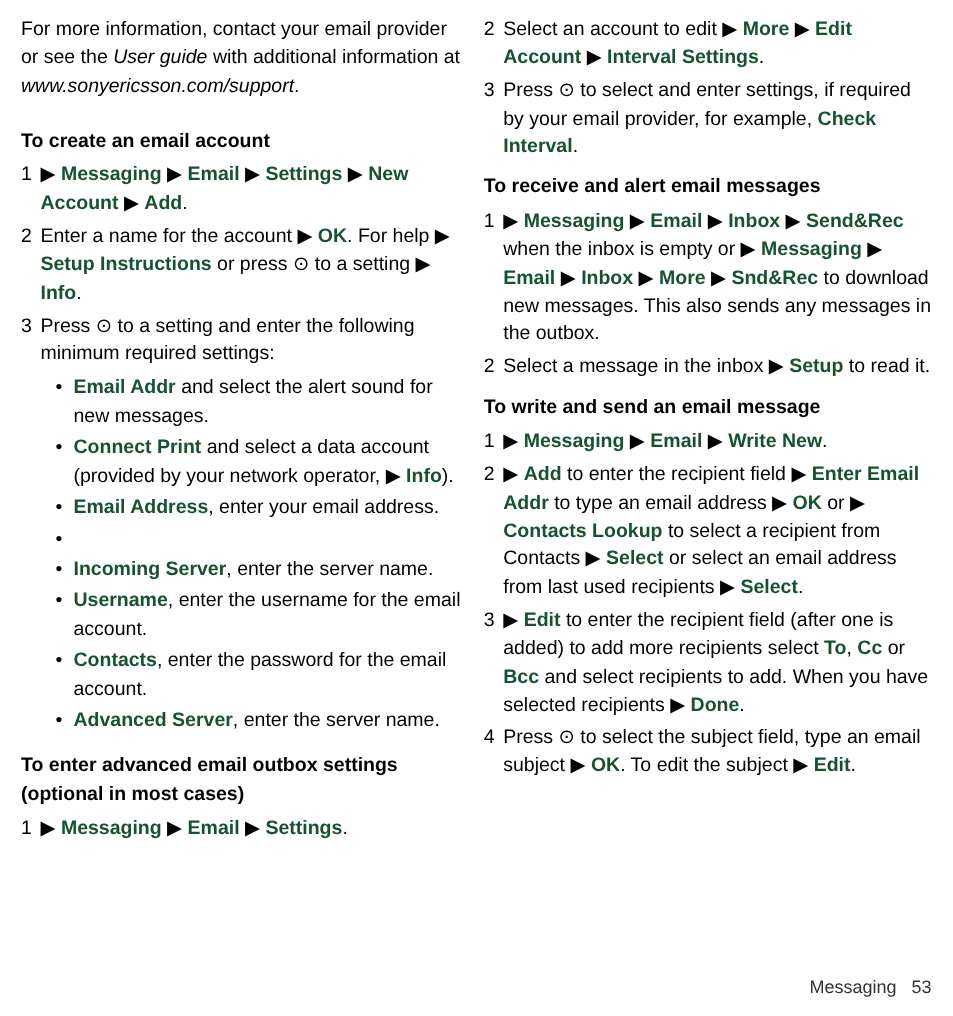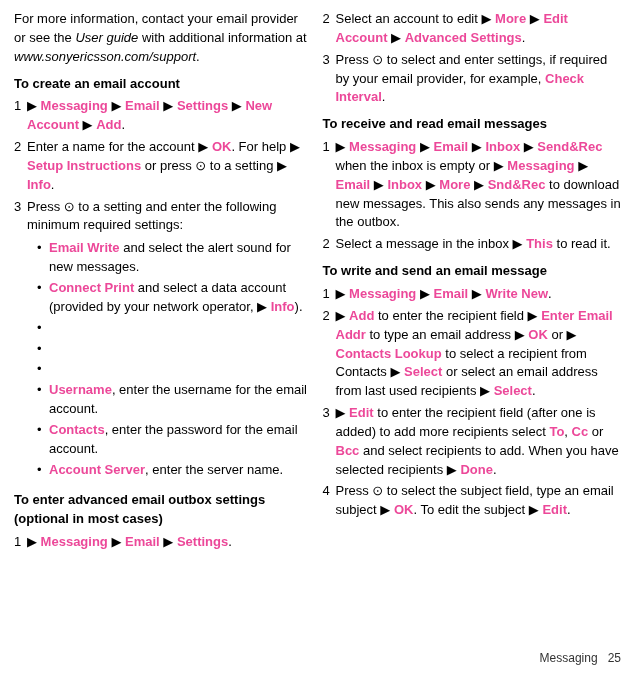--- a/index.html
+++ b/index.html
@@ -17,21 +17,21 @@
       padding: 10px 14px 30px 14px;
       line-height: 1.45;
     }
     .two-col {
       display: flex;
       gap: 10px;
     }
     .col {
       flex: 1;
     }
-    p { margin-bottom: 8px; }
+    p { margin-bottom: 18px; }
     .section-title {
       font-weight: bold;
       margin-top: 8px;
       margin-bottom: 4px;
       display: block;
     }
     .step-list {
       list-style: none;
       padding: 0;
       margin-bottom: 6px;
@@ -50,21 +50,21 @@
       list-style: none;
       margin: 4px 0 4px 10px;
     }
     .bullet-list li {
       display: flex;
       gap: 4px;
       margin-bottom: 2px;
     }
     .bullet-dot { min-width: 8px; }
     .highlight {
-      color: #ec4899;
+      color: #14532d;
       font-weight: bold;
     }
     .page-footer {
       position: absolute;
       bottom: 10px;
       left: 0;
       right: 0;
       text-align: center;
       font-size: 11px;
       color: #555;
@@ -101,84 +101,86 @@
           <span class="step-num">2</span>
           <span class="step-content">Enter a name for the account ▶ <span class="highlight">OK</span>. For help ▶ <span class="highlight">Setup Instructions</span> or press ⊙ to a setting ▶ <span class="highlight">Info</span>.</span>
         </li>
         <li>
           <span class="step-num">3</span>
           <span class="step-content">
             Press ⊙ to a setting and enter the following minimum required settings:
             <ul class="bullet-list">
               <li>
                   <span class="bullet-dot">•</span>
-                  <span><span class="highlight">Email Write</span> and select the alert sound for new messages.</span>
+                  <span><span class="highlight">Email Addr</span> and select the alert sound for new messages.</span>
                 </li>
               <li>
                   <span class="bullet-dot">•</span>
                   <span><span class="highlight">Connect Print</span> and select a data account (provided by your network operator, ▶ <span class="highlight">Info</span>).</span>
                 </li>
               <li>
                   <span class="bullet-dot">•</span>
-                </li>
-              <li>
-                  <span class="bullet-dot">•</span>
-                </li>
-              <li>
-                  <span class="bullet-dot">•</span>
+                  <span><span class="highlight">Email Address</span>, enter your email address.</span>
+                </li>
+              <li>
+                  <span class="bullet-dot">•</span>
+                </li>
+              <li>
+                  <span class="bullet-dot">•</span>
+                  <span><span class="highlight">Incoming Server</span>, enter the server name.</span>
                 </li>
               <li>
                   <span class="bullet-dot">•</span>
                   <span><span class="highlight">Username</span>, enter the username for the email account.</span>
                 </li>
               <li>
                   <span class="bullet-dot">•</span>
                   <span><span class="highlight">Contacts</span>, enter the password for the email account.</span>
                 </li>
               <li>
                   <span class="bullet-dot">•</span>
-                  <span><span class="highlight">Account Server</span>, enter the server name.</span>
+                  <span><span class="highlight">Advanced Server</span>, enter the server name.</span>
                 </li>
             </ul>
           </span>
         </li>
       </ul>
 
       <span class="section-title">To enter advanced email outbox settings (optional in most cases)</span>
 
       <ul class="step-list">
         <li>
           <span class="step-num">1</span>
           <span class="step-content">▶ <span class="highlight">Messaging</span> ▶ <span class="highlight">Email</span> ▶ <span class="highlight">Settings</span>.</span>
         </li>
       </ul>
     </div>
 
     <div class="col">
       <ul class="step-list">
         <li>
           <span class="step-num">2</span>
-          <span class="step-content">Select an account to edit ▶ <span class="highlight">More</span> ▶ <span class="highlight">Edit Account</span> ▶ <span class="highlight">Advanced Settings</span>.</span>
+          <span class="step-content">Select an account to edit ▶ <span class="highlight">More</span> ▶ <span class="highlight">Edit Account</span> ▶ <span class="highlight">Interval Settings</span>.</span>
         </li>
         <li>
           <span class="step-num">3</span>
           <span class="step-content">Press ⊙ to select and enter settings, if required by your email provider, for example, <span class="highlight">Check Interval</span>.</span>
         </li>
       </ul>
 
-      <span class="section-title">To receive and read email messages</span>
+      <span class="section-title">To receive and alert email messages</span>
 
       <ul class="step-list">
         <li>
           <span class="step-num">1</span>
           <span class="step-content">▶ <span class="highlight">Messaging</span> ▶ <span class="highlight">Email</span> ▶ <span class="highlight">Inbox</span> ▶ <span class="highlight">Send&amp;Rec</span> when the inbox is empty or ▶ <span class="highlight">Messaging</span> ▶ <span class="highlight">Email</span> ▶ <span class="highlight">Inbox</span> ▶ <span class="highlight">More</span> ▶ <span class="highlight">Snd&amp;Rec</span> to download new messages. This also sends any messages in the outbox.</span>
         </li>
         <li>
           <span class="step-num">2</span>
-          <span class="step-content">Select a message in the inbox ▶ <span class="highlight">This</span> to read it.</span>
+          <span class="step-content">Select a message in the inbox ▶ <span class="highlight">Setup</span> to read it.</span>
         </li>
       </ul>
 
       <span class="section-title">To write and send an email message</span>
 
       <ul class="step-list">
         <li>
           <span class="step-num">1</span>
           <span class="step-content">▶ <span class="highlight">Messaging</span> ▶ <span class="highlight">Email</span> ▶ <span class="highlight">Write New</span>.</span>
         </li>
@@ -194,15 +196,15 @@
           <span class="step-num">4</span>
           <span class="step-content">Press ⊙ to select the subject field, type an email subject ▶ <span class="highlight">OK</span>. To edit the subject ▶ <span class="highlight">Edit</span>.</span>
         </li>
       </ul>
     </div>
   </div>
 </div>
 
 <div class="page-footer">
   <div class="page-num-line">
-    <span>Messaging</span>&nbsp;&nbsp;&nbsp;<span>25</span>
+    <span>Messaging</span>&nbsp;&nbsp;&nbsp;<span>53</span>
   </div>
 </div>
 
 </body></html>

